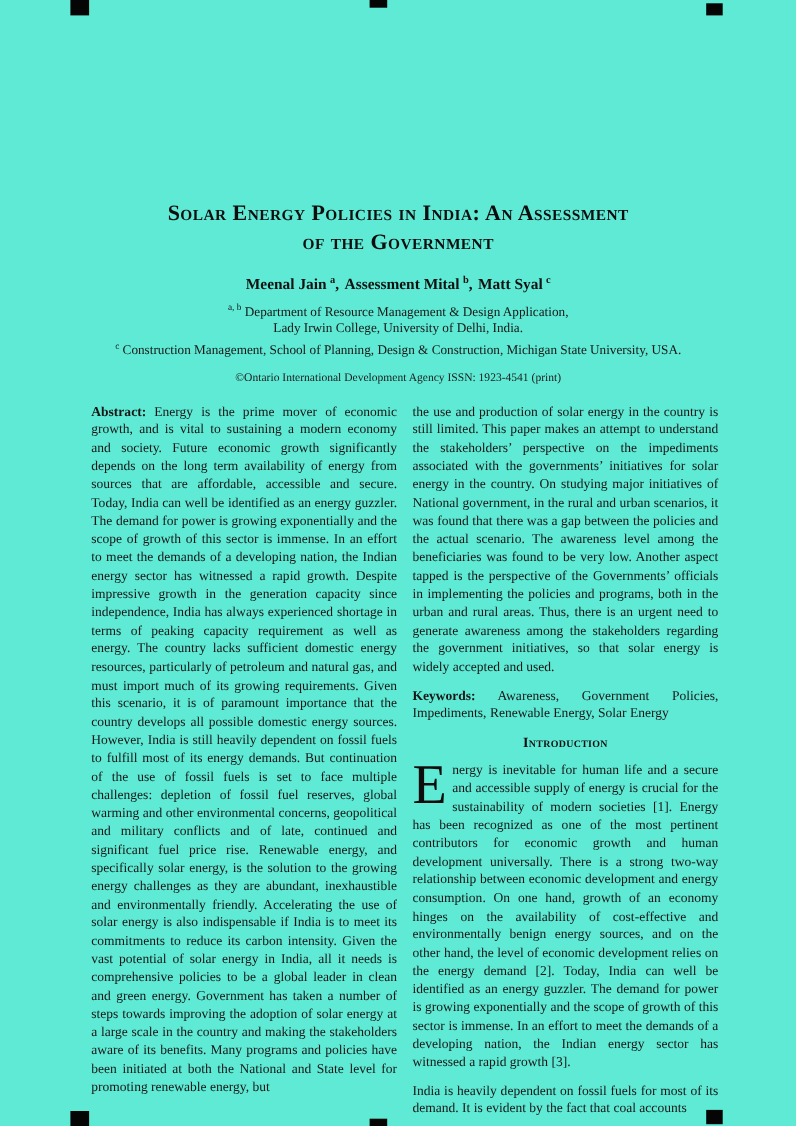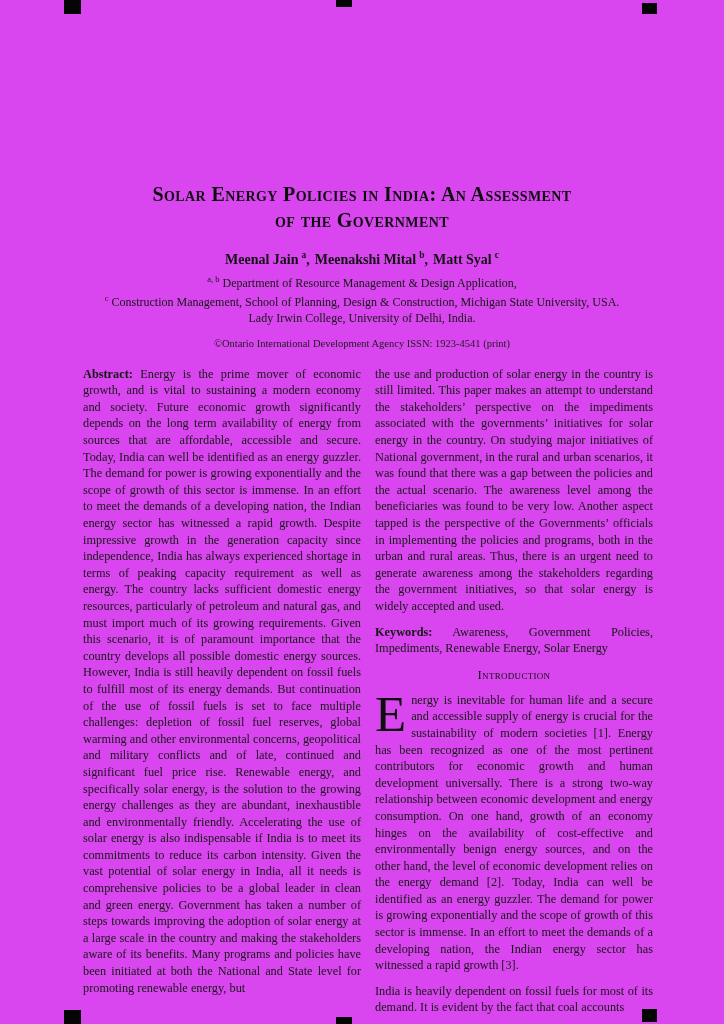--- a/index.html
+++ b/index.html
@@ -2,21 +2,21 @@
 <html><head>
 <meta charset="utf-8">
 <title>Solar Energy Policies in India</title>
 <style>
   * { box-sizing: border-box; margin: 0; padding: 0; }
   html, body { margin: 0; padding: 0; background: #ffffff; }
   .page {
     position: relative;
     width: 724px;
     height: 1024px;
-    background: #d946ef;
+    background: #5eead4;
     overflow: hidden;
     font-family: "Liberation Serif", "DejaVu Serif", serif;
     color: #1a1a1a;
   }
   .mark { position: absolute; background: #050505; }
   .mark.tl { left: 64px;  top: 0;       width: 17px; height: 14px; }
   .mark.tc { left: 336px; top: 0;       width: 16px; height: 7px;  }
   .mark.tr { left: 642px; top: 3px;     width: 15px; height: 11px; }
   .mark.bl { left: 64px;  top: 1010px;  width: 17px; height: 14px; }
   .mark.bc { left: 336px; top: 1017px;  width: 16px; height: 7px;  }
@@ -45,21 +45,21 @@
     font-size: 12.3px;
     line-height: 16.6px;
     color: #161616;
   }
   .col p + p, .col h2 + p { margin-top: 9px; }
   .lead { font-weight: bold; }
   .sect {
     margin-top: 11px;
     text-align: center;
     font-size: 12.8px;
-    font-weight: normal;
+    font-weight: bold;
     font-variant: small-caps;
     letter-spacing: 0.3px;
     color: #101010;
   }
   .dropcap {
     float: left;
     font-size: 51px;
     line-height: 41px;
     padding-right: 5px;
     margin-top: 2px;
@@ -77,26 +77,26 @@
   <div class="mark bl"></div>
   <div class="mark bc"></div>
   <div class="mark br"></div>
 
   <header class="head">
     <div class="title">
       <div>Solar Energy Policies in India: An Assessment</div>
       <div>of the Government</div>
     </div>
 
-    <div class="authors"><span>Meenal Jain</span><sup>a</sup><span class="sep">,</span><span>Meenakshi Mital</span><sup>b</sup><span class="sep">,</span><span>Matt Syal</span><sup>c</sup></div>
+    <div class="authors"><span>Meenal Jain</span><sup>a</sup><span class="sep">,</span><span>Assessment Mital</span><sup>b</sup><span class="sep">,</span><span>Matt Syal</span><sup>c</sup></div>
 
     <div class="affil">
       <div><sup>a, b</sup><span> Department of Resource Management &amp; Design Application,</span></div>
+      <div><span>Lady Irwin College, University of Delhi, India.</span></div>
       <div><sup>c</sup><span> Construction Management, School of Planning, Design &amp; Construction, Michigan State University, USA.</span></div>
-      <div><span>Lady Irwin College, University of Delhi, India.</span></div>
     </div>
 
     <div class="imprint">
       <div>©Ontario International Development Agency ISSN: 1923-4541 (print)</div>
     </div>
   </header>
 
   <main class="cols">
     <div class="col">
       <p><span class="lead">Abstract:</span> <span>Energy is the prime mover of economic growth, and is vital to sustaining a modern economy and society. Future economic growth significantly depends on the long term availability of energy from sources that are affordable, accessible and secure. Today, India can well be identified as an energy guzzler. The demand for power is growing exponentially and the scope of growth of this sector is immense. In an effort to meet the demands of a developing nation, the Indian energy sector has witnessed a rapid growth. Despite impressive growth in the generation capacity since independence, India has always experienced shortage in terms of peaking capacity requirement as well as energy. The country lacks sufficient domestic energy resources, particularly of petroleum and natural gas, and must import much of its growing requirements. Given this scenario, it is of paramount importance that the country develops all possible domestic energy sources. However, India is still heavily dependent on fossil fuels to fulfill most of its energy demands. But continuation of the use of fossil fuels is set to face multiple challenges: depletion of fossil fuel reserves, global warming and other environmental concerns, geopolitical and military conflicts and of late, continued and significant fuel price rise. Renewable energy, and specifically solar energy, is the solution to the growing energy challenges as they are abundant, inexhaustible and environmentally friendly. Accelerating the use of solar energy is also indispensable if India is to meet its commitments to reduce its carbon intensity. Given the vast potential of solar energy in India, all it needs is comprehensive policies to be a global leader in clean and green energy. Government has taken a number of steps towards improving the adoption of solar energy at a large scale in the country and making the stakeholders aware of its benefits. Many programs and policies have been initiated at both the National and State level for promoting renewable energy, but</span></p>

